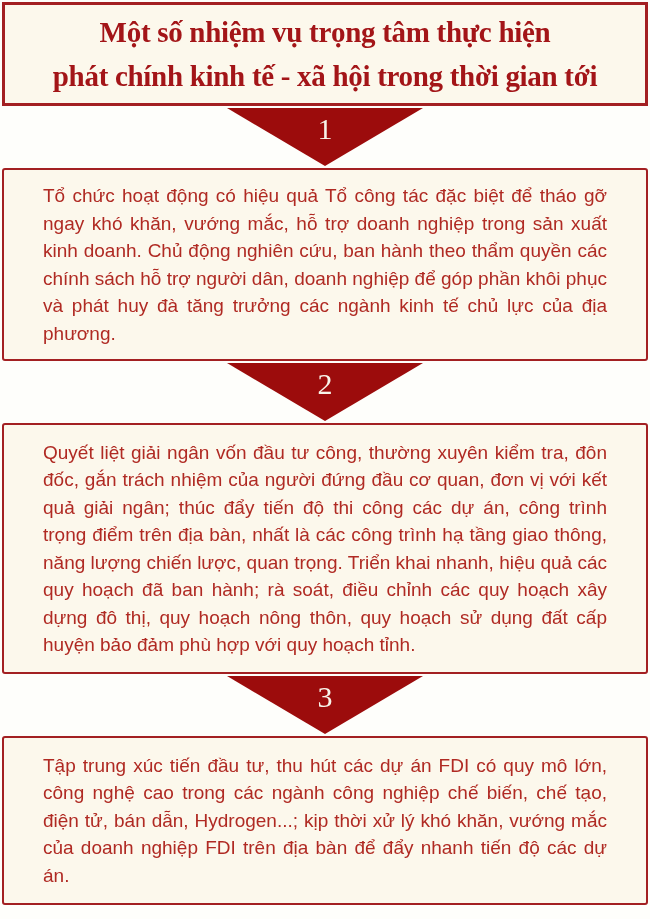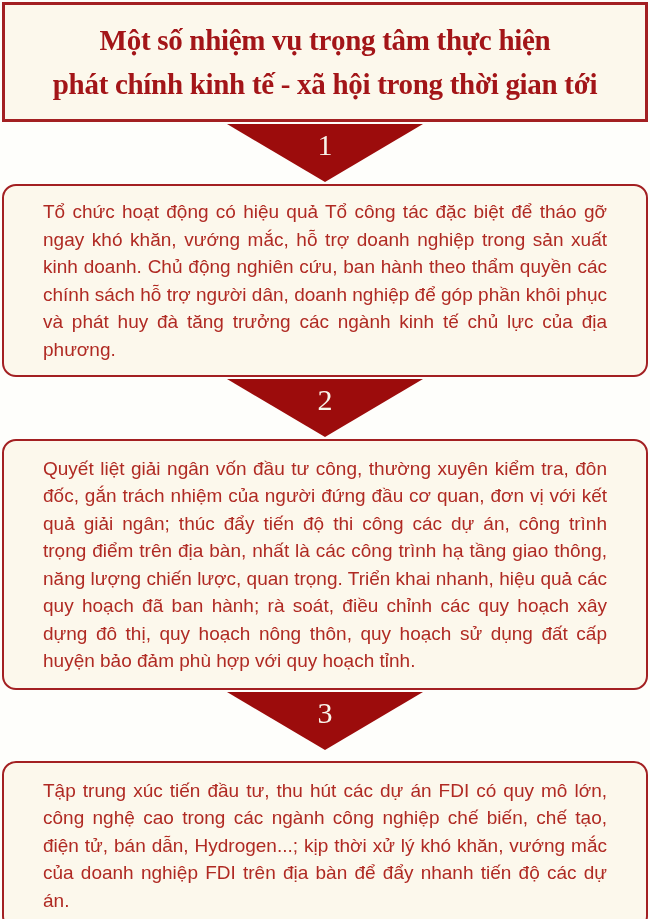--- a/index.html
+++ b/index.html
@@ -16,21 +16,21 @@
   .page {
     width: 650px;
     height: 919px;
     background: var(--page-bg);
     font-family: "Liberation Sans", "DejaVu Sans", sans-serif;
     overflow: hidden;
     position: relative;
   }
   .title-box {
     margin: 2px 2px 0 2px;
-    height: 120px;
+    height: 104px;
     background: var(--panel-bg);
     border: 3px solid var(--border);
     display: flex;
     flex-direction: column;
     justify-content: center;
     align-items: center;
   }
   .title-line {
     font-family: "Liberation Serif", "DejaVu Serif", serif;
     font-weight: bold;
@@ -61,28 +61,28 @@
     font-family: "Liberation Serif", "DejaVu Serif", serif;
     font-size: 30px;
     line-height: 34px;
     padding-top: 4px;
     color: var(--number-color);
   }
   .panel {
     margin: 0 2px;
     background: var(--panel-bg);
     border: 2px solid var(--border);
-    border-radius: 14px;
+    border-radius: 3px;
     padding: 10px 39px;
     display: flex;
     align-items: center;
   }
   .panel-1 { min-height: 193px; }
   .panel-2 { min-height: 251px; }
-  .panel-3 { min-height: 169px; margin-top: 9px; }
+  .panel-3 { min-height: 169px; }
   .panel-text {
     font-size: 19px;
     line-height: 27.5px;
     color: var(--body-color);
     text-align: justify;
     text-justify: inter-word;
     width: 100%;
   }
 </style>
 </head>

